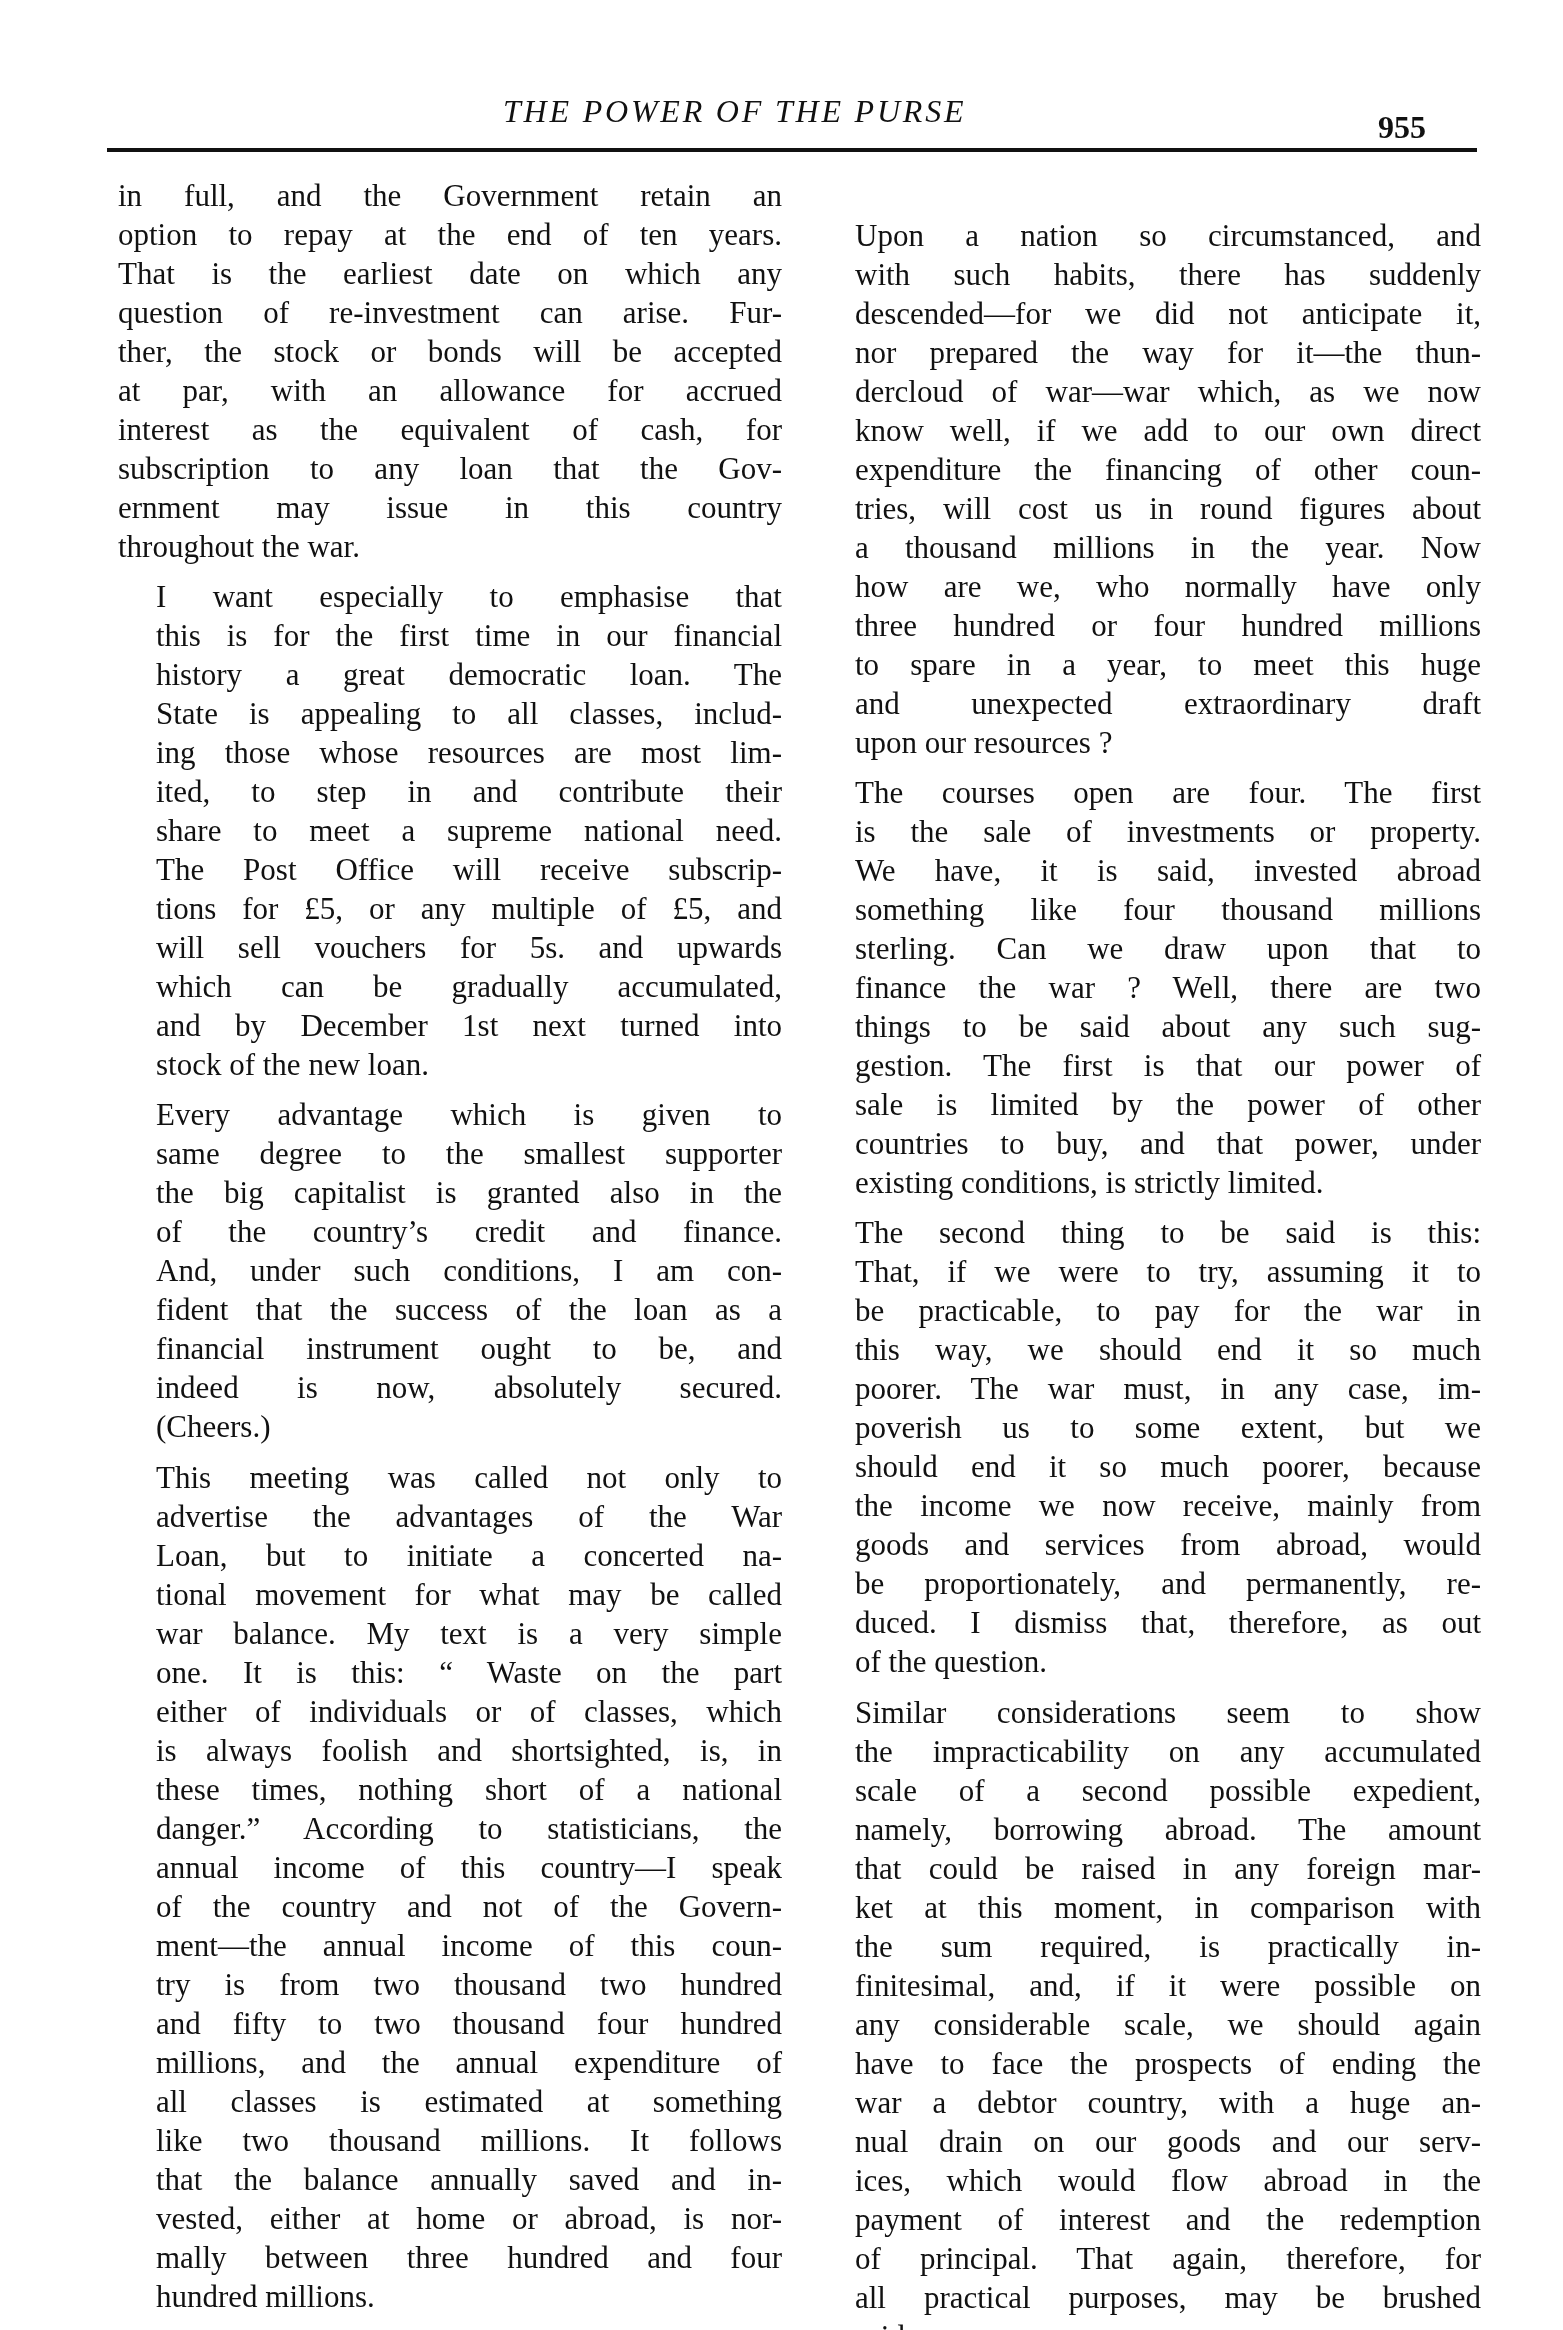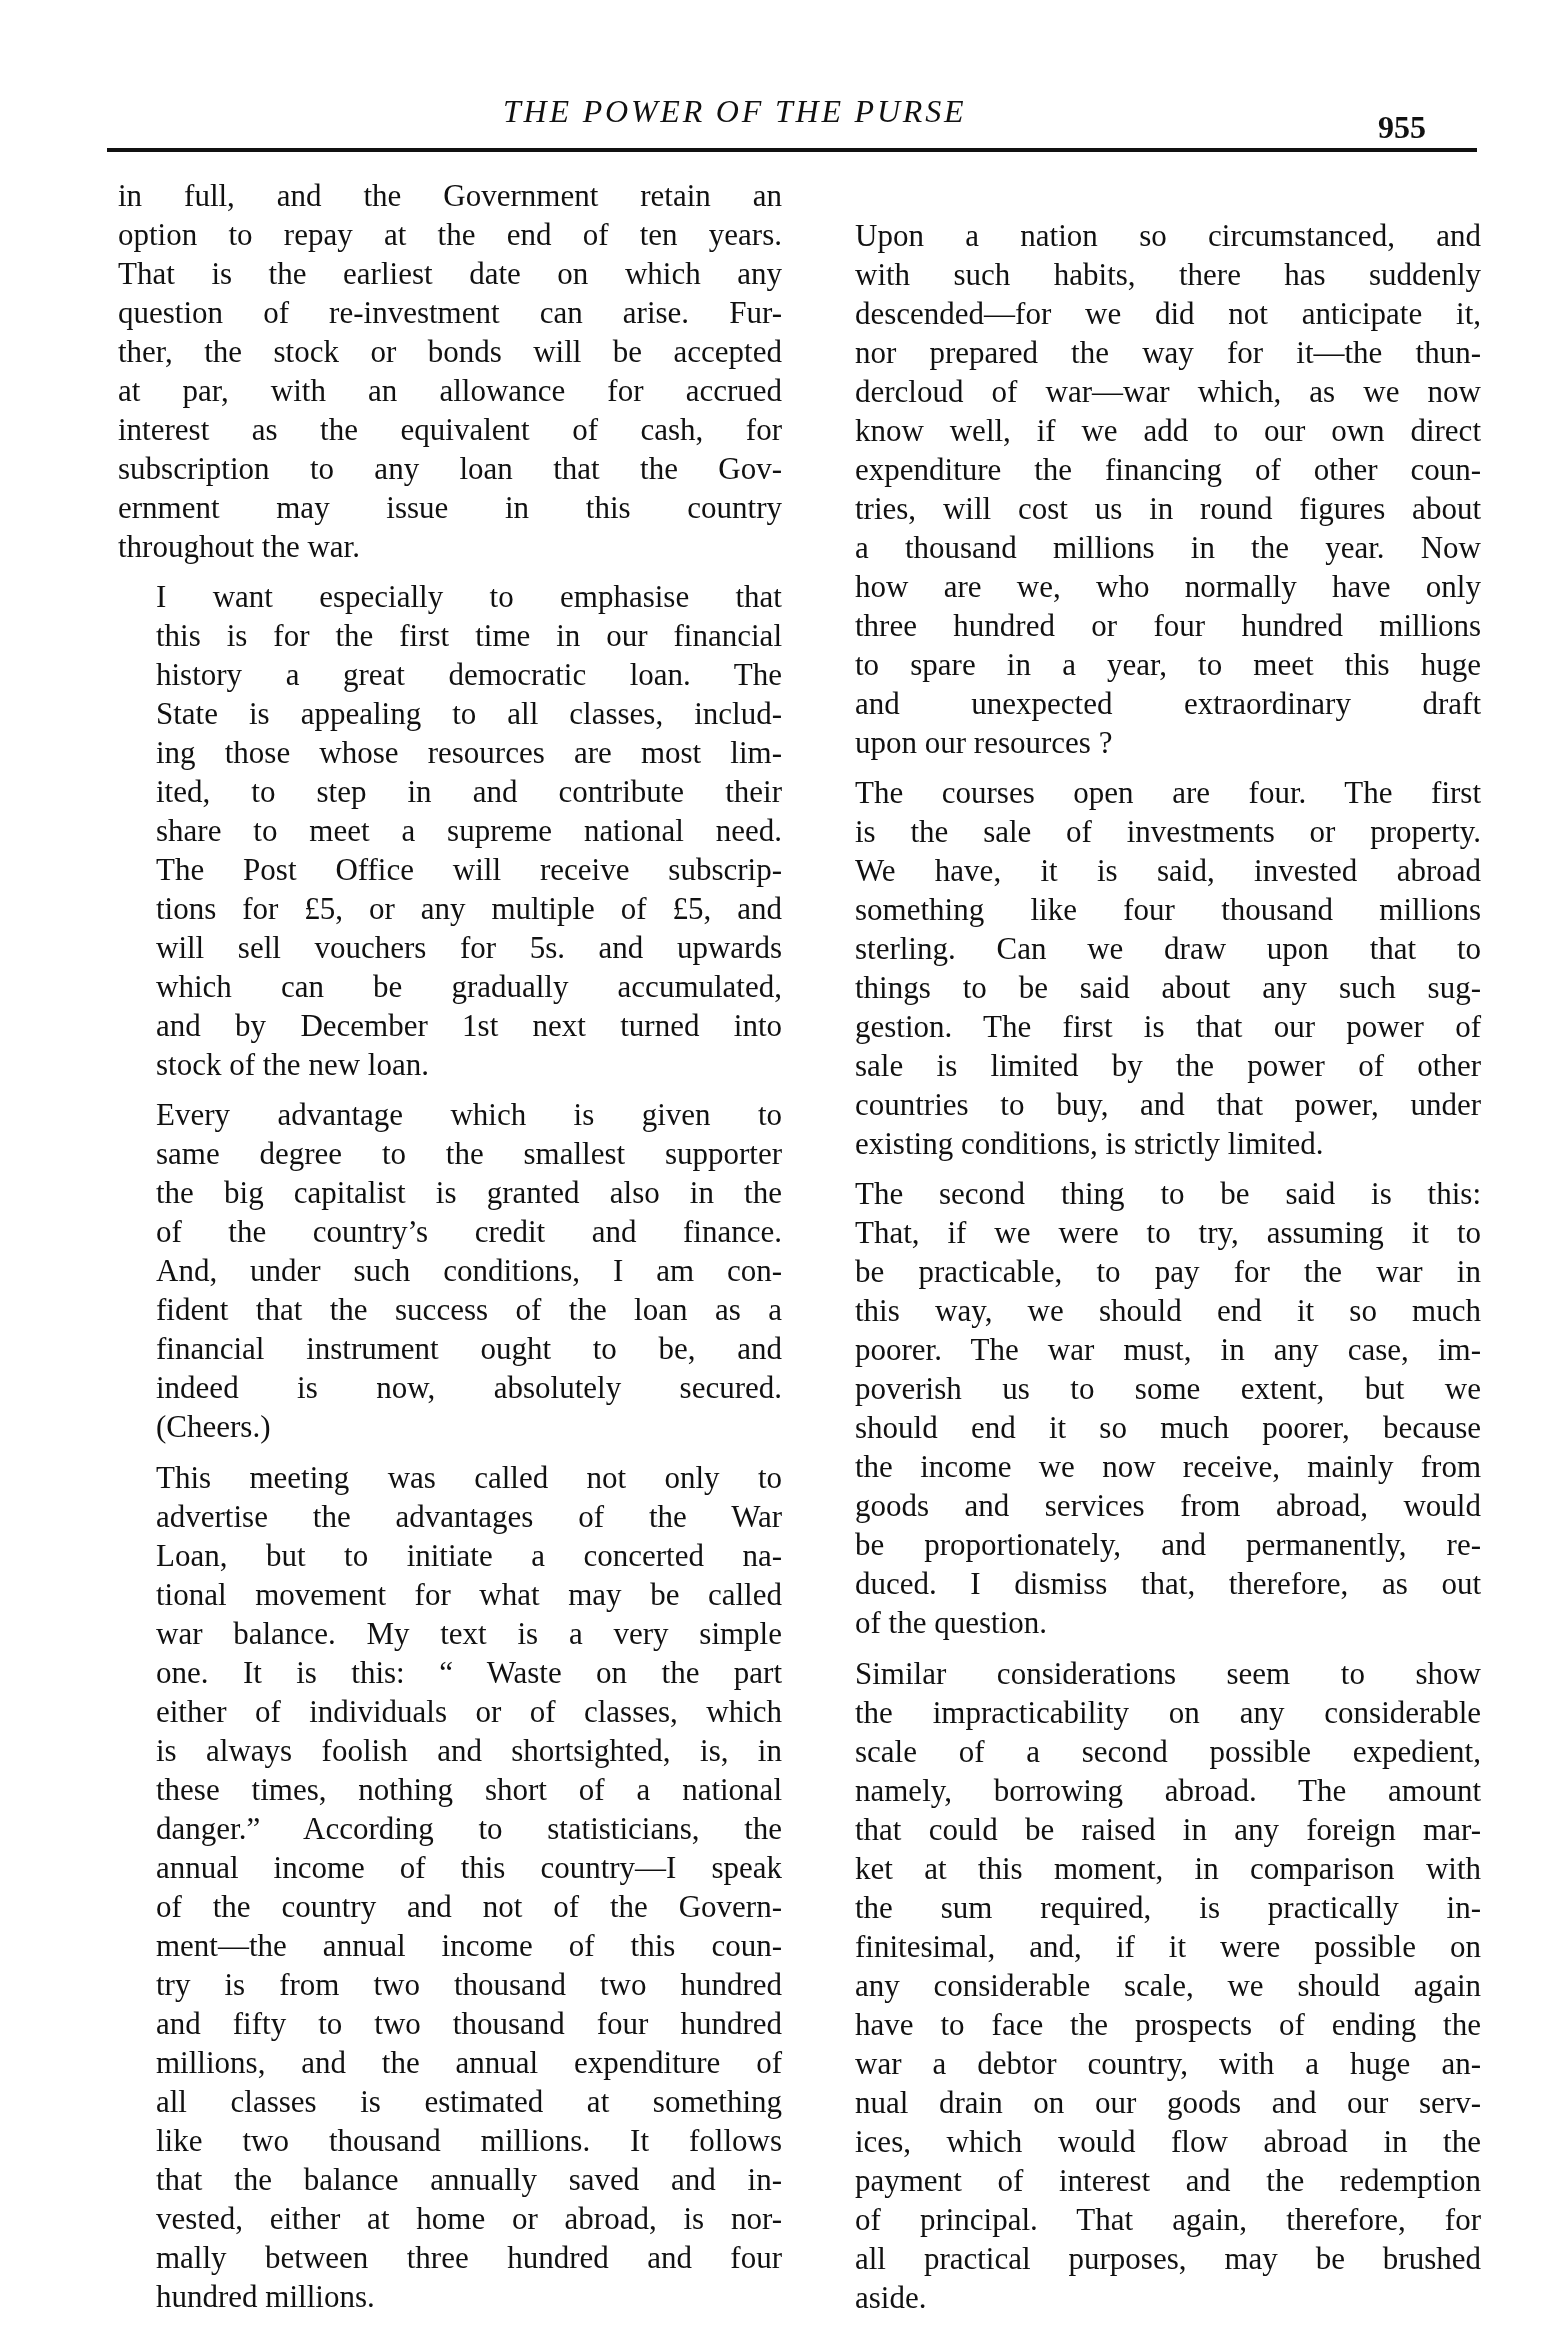--- a/index.html
+++ b/index.html
@@ -173,20 +173,21 @@
         <span class="line">to spare in a year, to meet this huge</span>
         <span class="line">and unexpected extraordinary draft</span>
         <span class="line last">upon our resources ?</span>
       </p>
       <p class="para indent">
         <span class="line" style="text-indent: 38px;">The courses open are four. The first</span>
         <span class="line">is the sale of investments or property.</span>
         <span class="line">We have, it is said, invested abroad</span>
         <span class="line">something like four thousand millions</span>
         <span class="line">sterling. Can we draw upon that to</span>
+        <span class="line">finance the war ? Well, there are two</span>
         <span class="line">things to be said about any such sug-</span>
         <span class="line">gestion. The first is that our power of</span>
         <span class="line">sale is limited by the power of other</span>
         <span class="line">countries to buy, and that power, under</span>
         <span class="line last">existing conditions, is strictly limited.</span>
       </p>
       <p class="para indent">
         <span class="line" style="text-indent: 38px;">The second thing to be said is this:</span>
         <span class="line">That, if we were to try, assuming it to</span>
         <span class="line">be practicable, to pay for the war in</span>
@@ -195,21 +196,21 @@
         <span class="line">poverish us to some extent, but we</span>
         <span class="line">should end it so much poorer, because</span>
         <span class="line">the income we now receive, mainly from</span>
         <span class="line">goods and services from abroad, would</span>
         <span class="line">be proportionately, and permanently, re-</span>
         <span class="line">duced. I dismiss that, therefore, as out</span>
         <span class="line last">of the question.</span>
       </p>
       <p class="para indent">
         <span class="line" style="text-indent: 38px;">Similar considerations seem to show</span>
-        <span class="line">the impracticability on any considerable</span>
+        <span class="line">the impracticability on any accumulated</span>
         <span class="line">scale of a second possible expedient,</span>
         <span class="line">namely, borrowing abroad. The amount</span>
         <span class="line">that could be raised in any foreign mar-</span>
         <span class="line">ket at this moment, in comparison with</span>
         <span class="line">the sum required, is practically in-</span>
         <span class="line">finitesimal, and, if it were possible on</span>
         <span class="line">any considerable scale, we should again</span>
         <span class="line">have to face the prospects of ending the</span>
         <span class="line">war a debtor country, with a huge an-</span>
         <span class="line">nual drain on our goods and our serv-</span>

